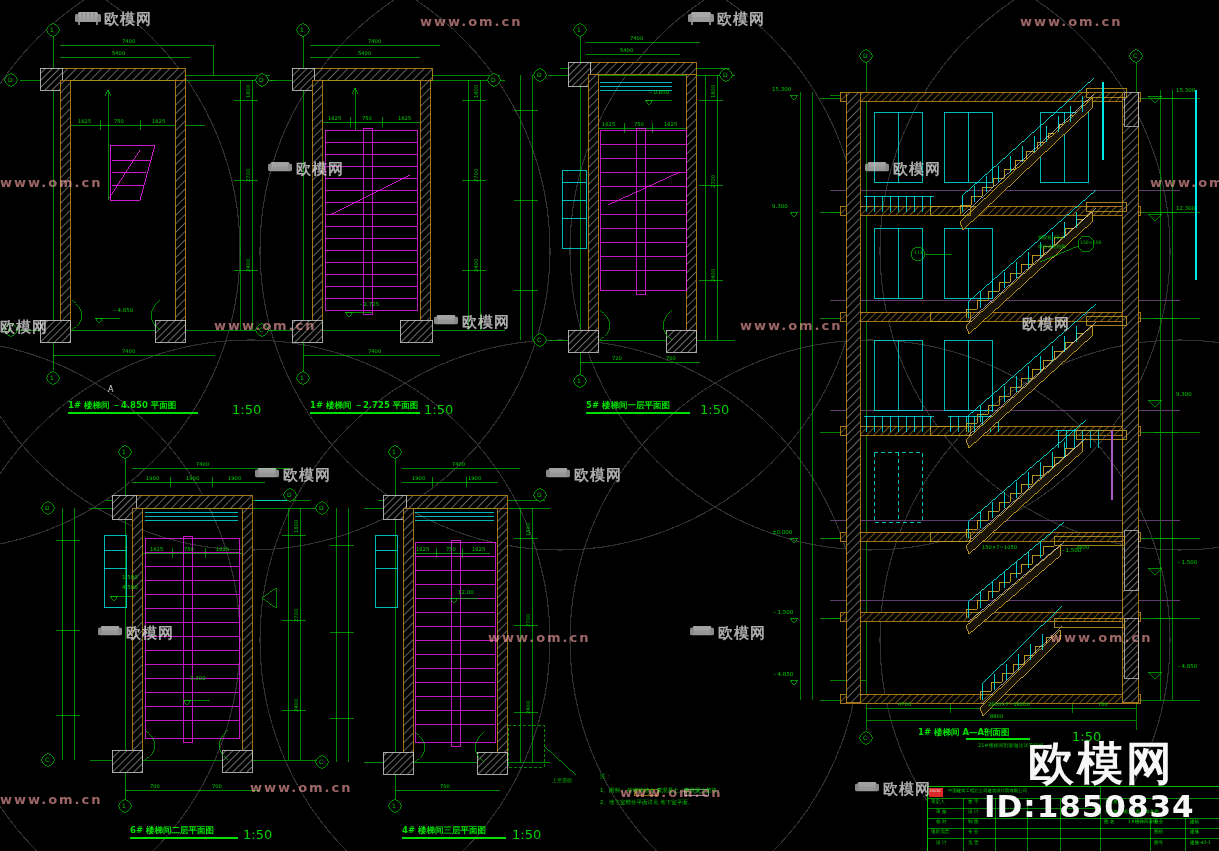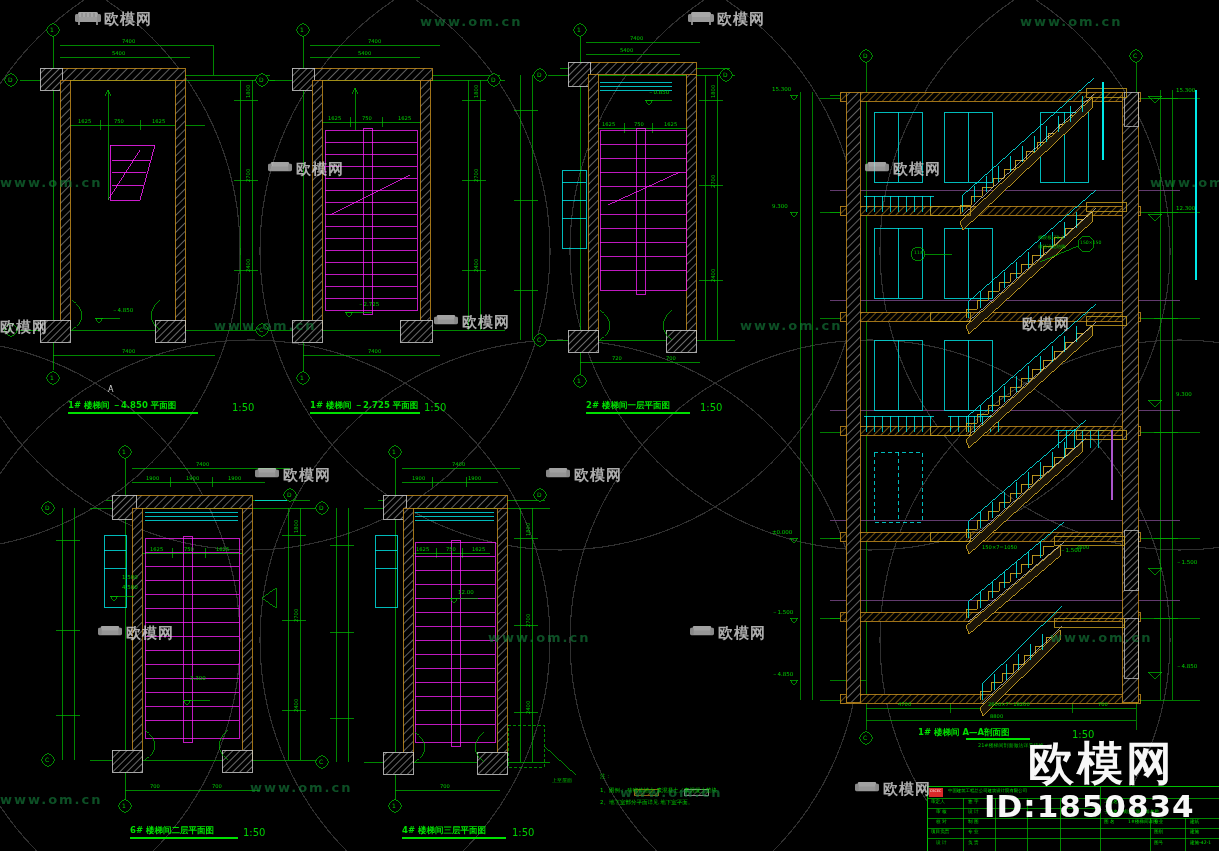--- a/index.html
+++ b/index.html
@@ -4,29 +4,29 @@
 <style>
   html,body{margin:0;padding:0;background:#000;}
   body{width:1219px;height:851px;overflow:hidden;
        font-family:"DejaVu Sans","Liberation Sans",sans-serif;}
   #stage{position:relative;width:1219px;height:851px;background:#000;overflow:hidden;}
   svg.layer{position:absolute;left:0;top:0;width:1219px;height:851px;}
 
   
   .wm{position:absolute;pointer-events:none;user-select:none;white-space:nowrap;}
   .wm-cjk{color:#d8d8d8;font-weight:bold;font-size:15px;letter-spacing:1px;opacity:.80;}
-  .wm-url{color:#15803d;font-weight:bold;font-size:13px;letter-spacing:2px;opacity:.62;}
+  .wm-url{color:#fca5a5;font-weight:bold;font-size:13px;letter-spacing:2px;opacity:.62;}
   .wm-sofa{opacity:.78;}
   .wm-big-cjk{color:#ffffff;font-weight:bold;font-size:46px;letter-spacing:3px;opacity:.97;}
   .wm-big-id{color:#ffffff;font-weight:bold;font-size:31px;letter-spacing:1px;opacity:.97;}
 
   
   .t{position:absolute;white-space:nowrap;line-height:1;}
   .title-lab{color:#00e000;font-size:8.5px;font-weight:bold;}
-  .title-sc{color:#00d000;font-size:10px;}
+  .title-sc{color:#00d000;font-size:13px;}
   .dim{color:#00d000;font-size:5.2px;}
   .note{color:#00d000;font-size:5.5px;}
   .elev{color:#00d000;font-size:5.5px;}
   .vert{transform-origin:left top;}
   .tb{color:#00e000;font-size:4.6px;}
   .tb-red{color:#ff3030;font-size:4.6px;}
 </style>
 </head>
 <body>
 
@@ -745,21 +745,21 @@
       <rect x="929" y="788" width="14" height="9" fill="#ff3030" opacity=".85"></rect>
     </g>
   </svg>
 
   <div class="t title-lab" style="left:68px;top:401px;">1# 楼梯间  －4.850  平面图</div>
   <div class="t title-sc" style="left:232px;top:403px;">1:50</div>
 
   <div class="t title-lab" style="left:310px;top:401px;">1# 楼梯间  －2.725  平面图</div>
   <div class="t title-sc" style="left:424px;top:403px;">1:50</div>
 
-  <div class="t title-lab" style="left:586px;top:401px;">2# 楼梯间一层平面图</div>
+  <div class="t title-lab" style="left:586px;top:401px;">5# 楼梯间一层平面图</div>
   <div class="t title-sc" style="left:700px;top:403px;">1:50</div>
 
   <div class="t title-lab" style="left:130px;top:826px;">6# 楼梯间二层平面图</div>
   <div class="t title-sc" style="left:243px;top:828px;">1:50</div>
 
   <div class="t title-lab" style="left:402px;top:826px;">4# 楼梯间三层平面图</div>
   <div class="t title-sc" style="left:512px;top:828px;">1:50</div>
 
   <div class="t title-lab" style="left:918px;top:728px;">1# 楼梯间    A—A剖面图</div>
   <div class="t title-sc" style="left:1072px;top:730px;">1:50</div>

